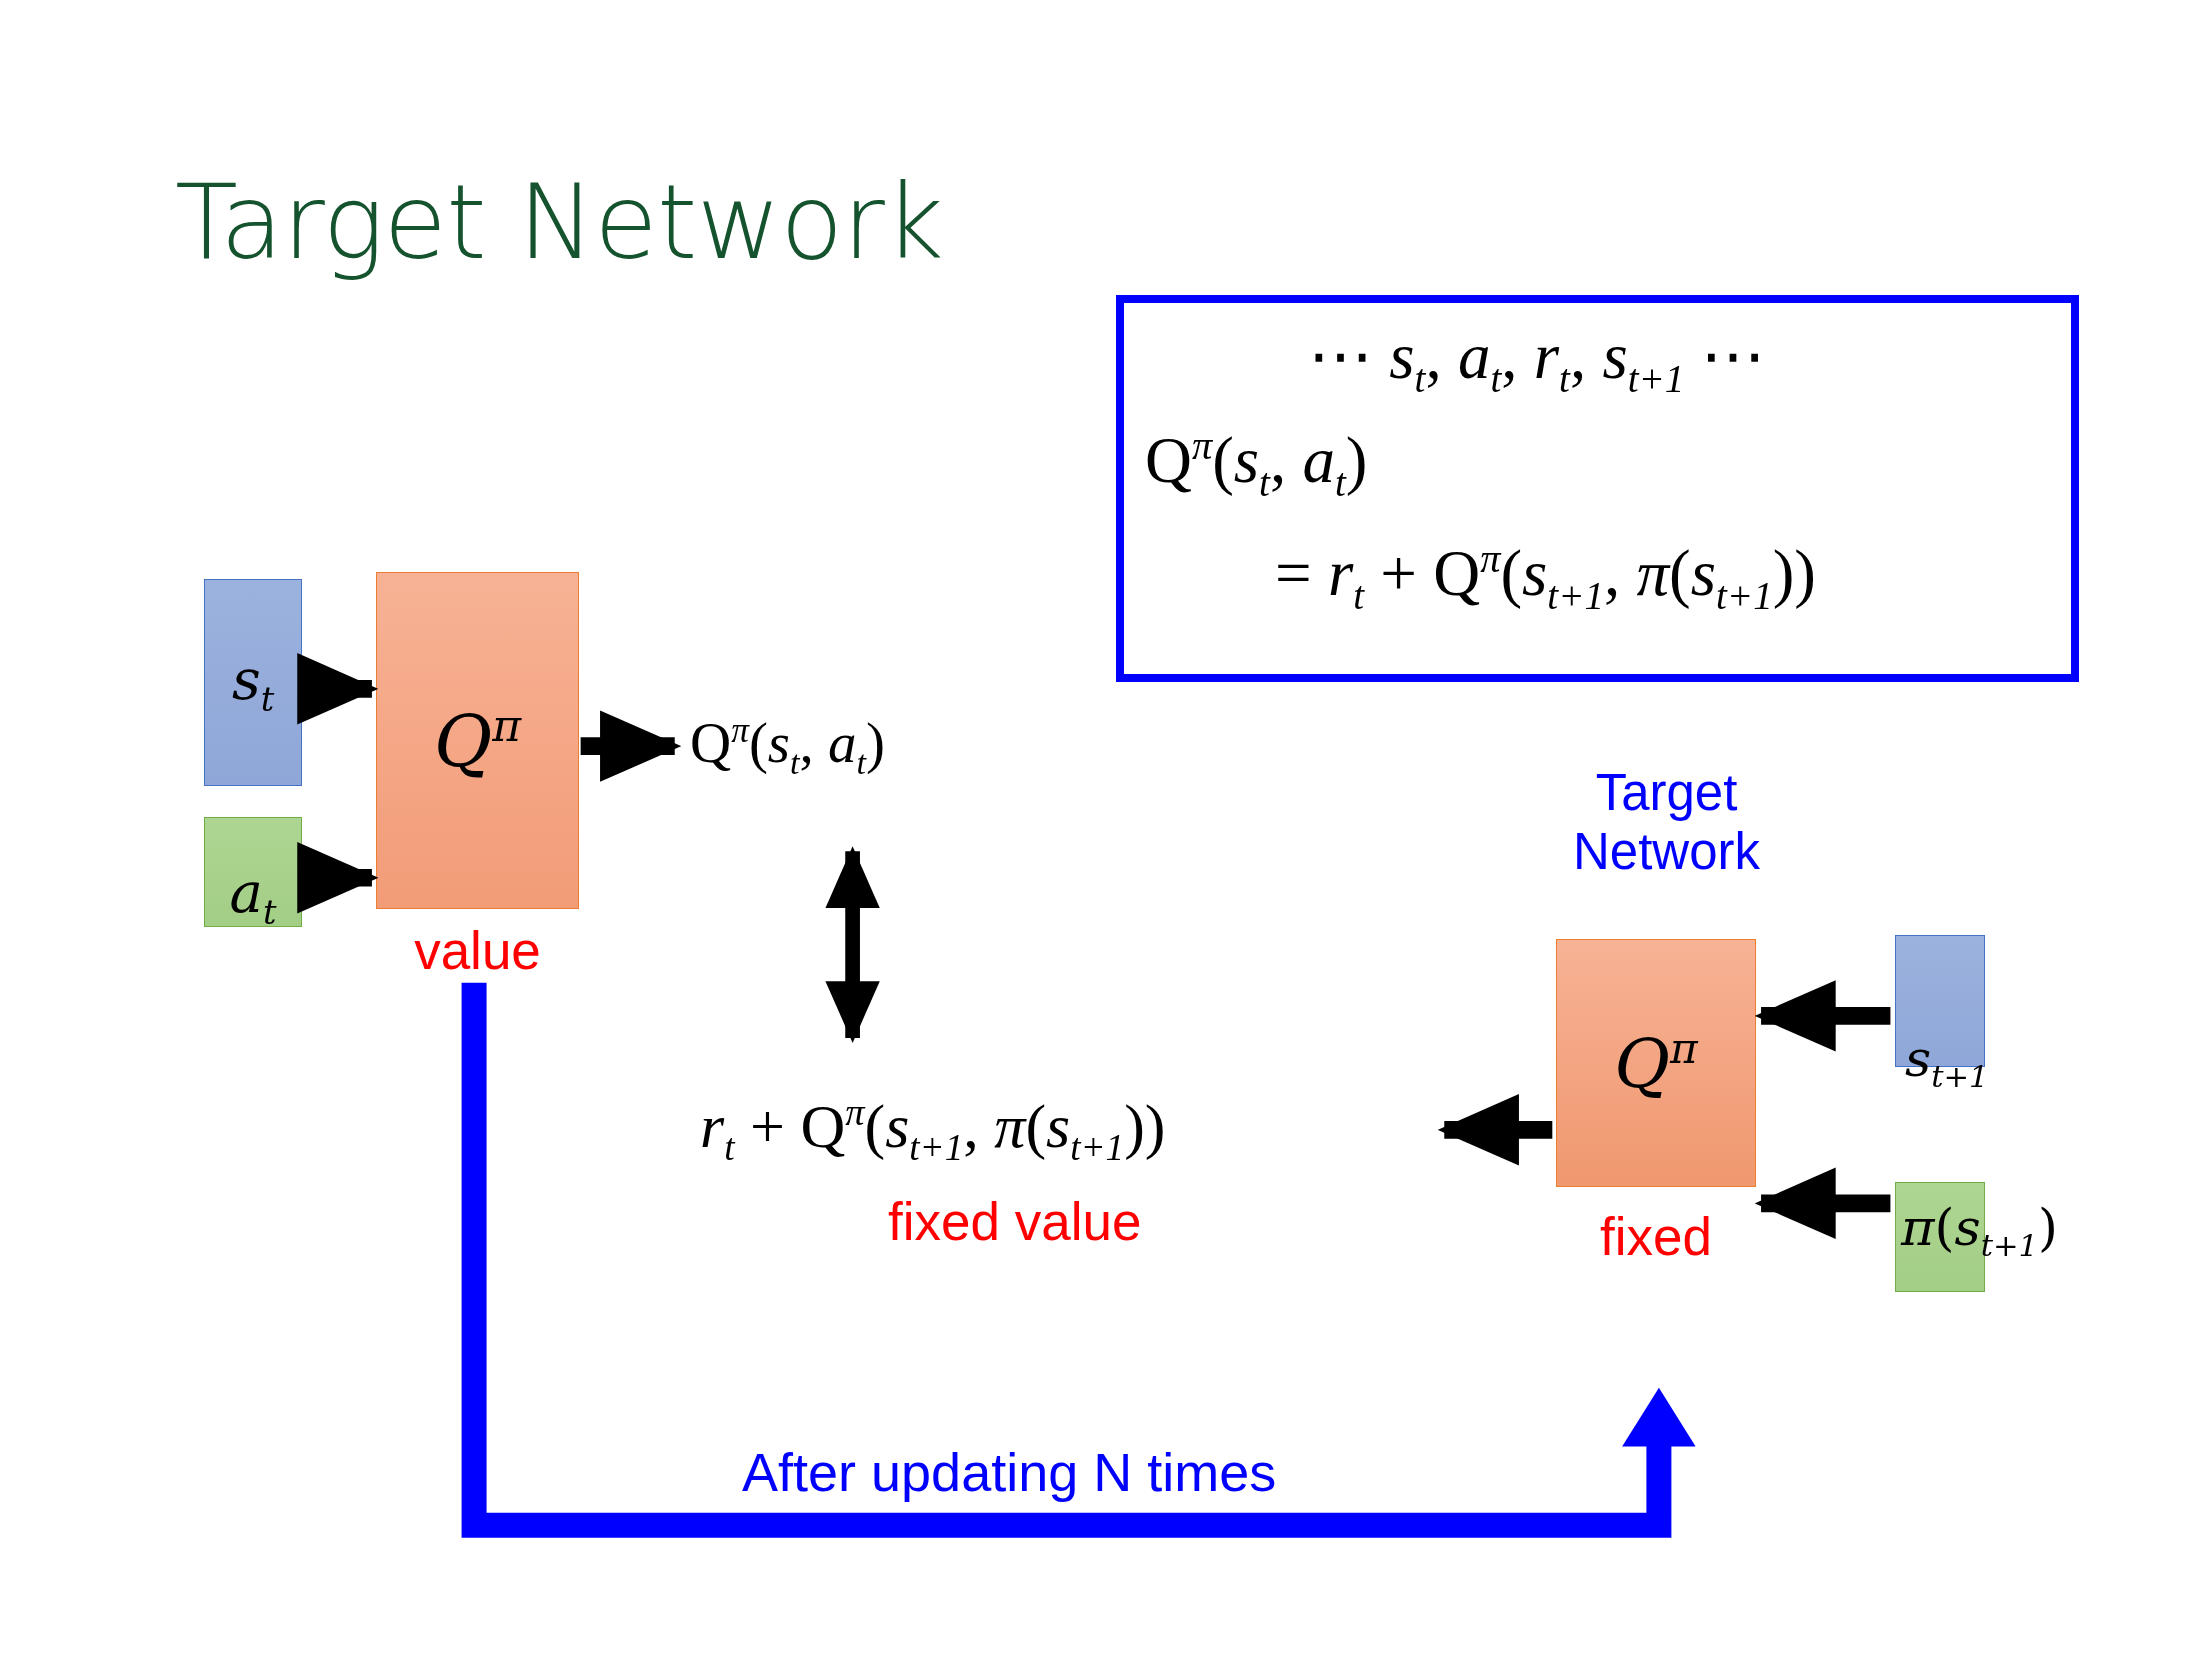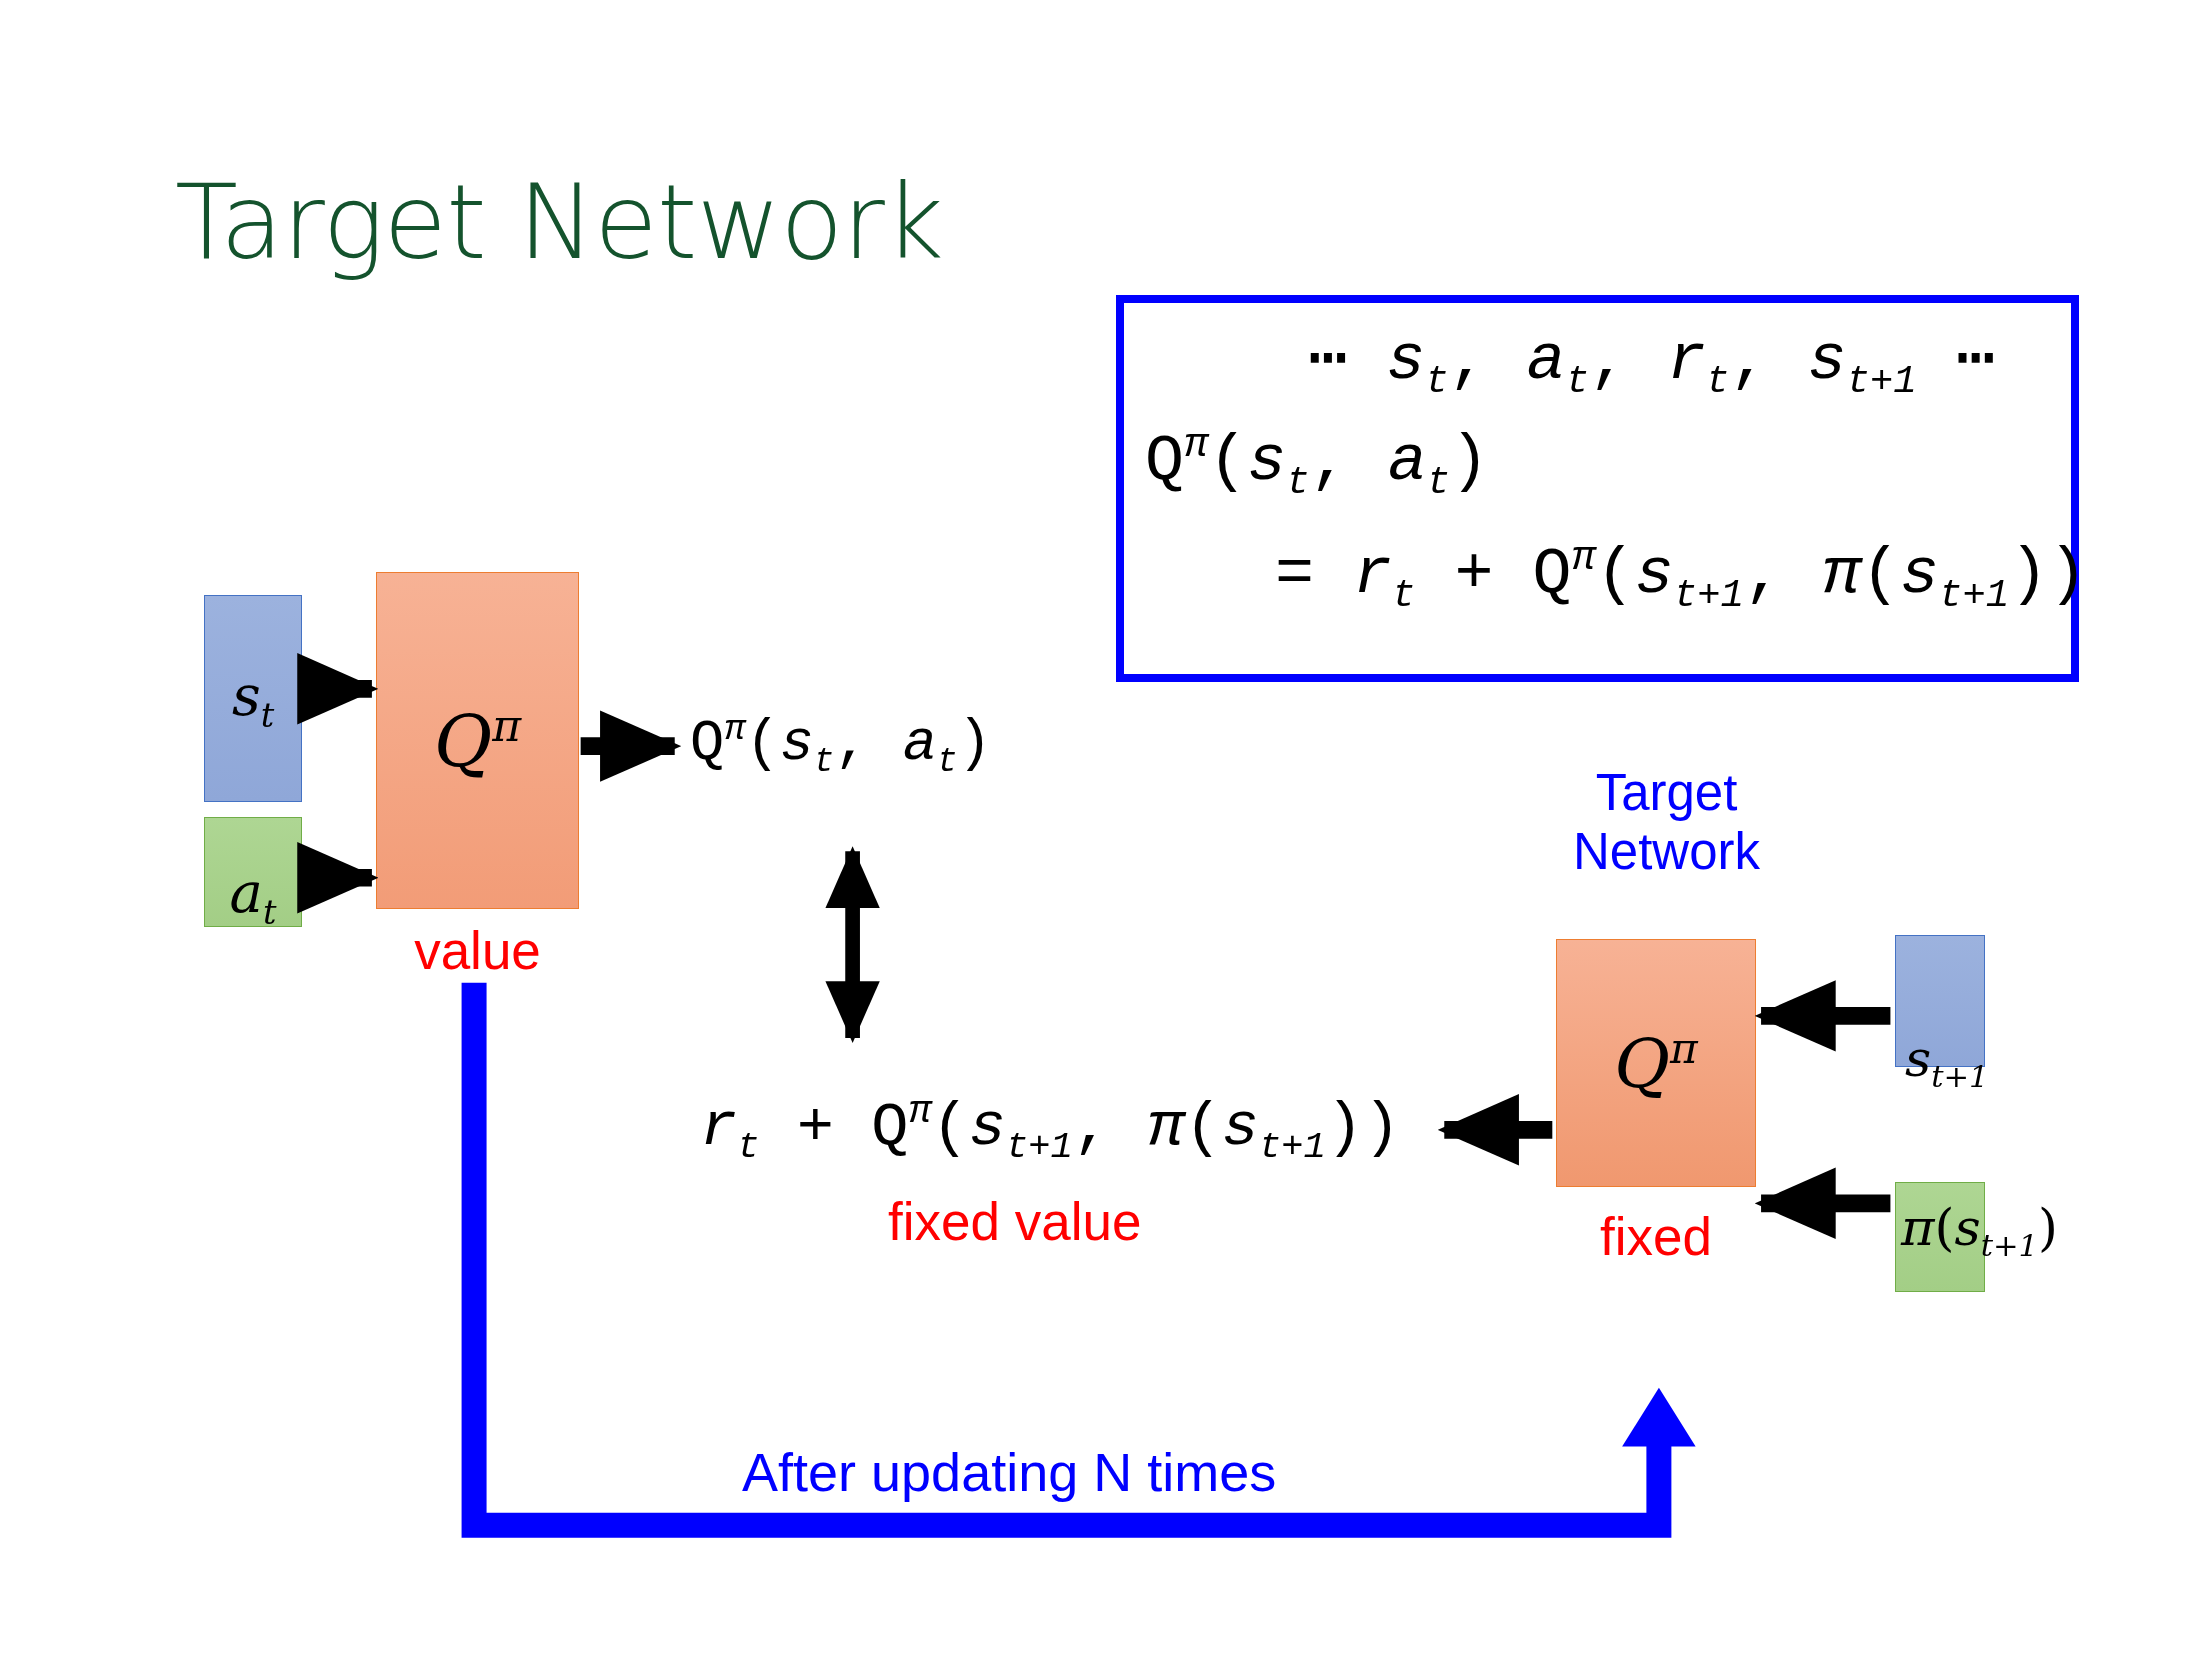--- a/index.html
+++ b/index.html
@@ -26,40 +26,39 @@
 
   
   #formula-box{
     left:1116px; top:295px;
     width:963px; height:387px;
     border:8px solid #0000FF;
     box-sizing:border-box;
     background:#fff;
   }
   .fml{
-    font-family:Liberation Mono, monospace;
+    font-family:Liberation Serif, serif;
     font-style:italic;
     color:#000;
     white-space:nowrap;
   }
   #fml-line1{ left:1308px; top:318px; font-size:65px; }
   #fml-line2{ left:1145px; top:422px; font-size:65px; }
   #fml-line3{ left:1275px; top:535px; font-size:65px; }
 
   .sup{font-size:0.62em;vertical-align:super;font-style:italic;}
   .sub{font-size:0.60em;vertical-align:sub;font-style:italic;}
   .rm{font-style:normal;}
 
   
   #box-st{
     left:204px; top:579px; width:98px; height:207px;
     background:linear-gradient(180deg,#9CB2DE 0%,#8FA7D8 100%);
     border:1.5px solid #4472C4;
     box-sizing:border-box;
-    margin-top:16px;
   }
   #box-at{
     left:204px; top:817px; width:98px; height:110px;
     background:linear-gradient(180deg,#AED693 0%,#A3CE86 100%);
     border:1.5px solid #70AD47;
     box-sizing:border-box;
   }
   #box-qpi-online{
     left:376px; top:572px; width:203px; height:337px;
     background:linear-gradient(180deg,#F7B295 0%,#F29C77 100%);

